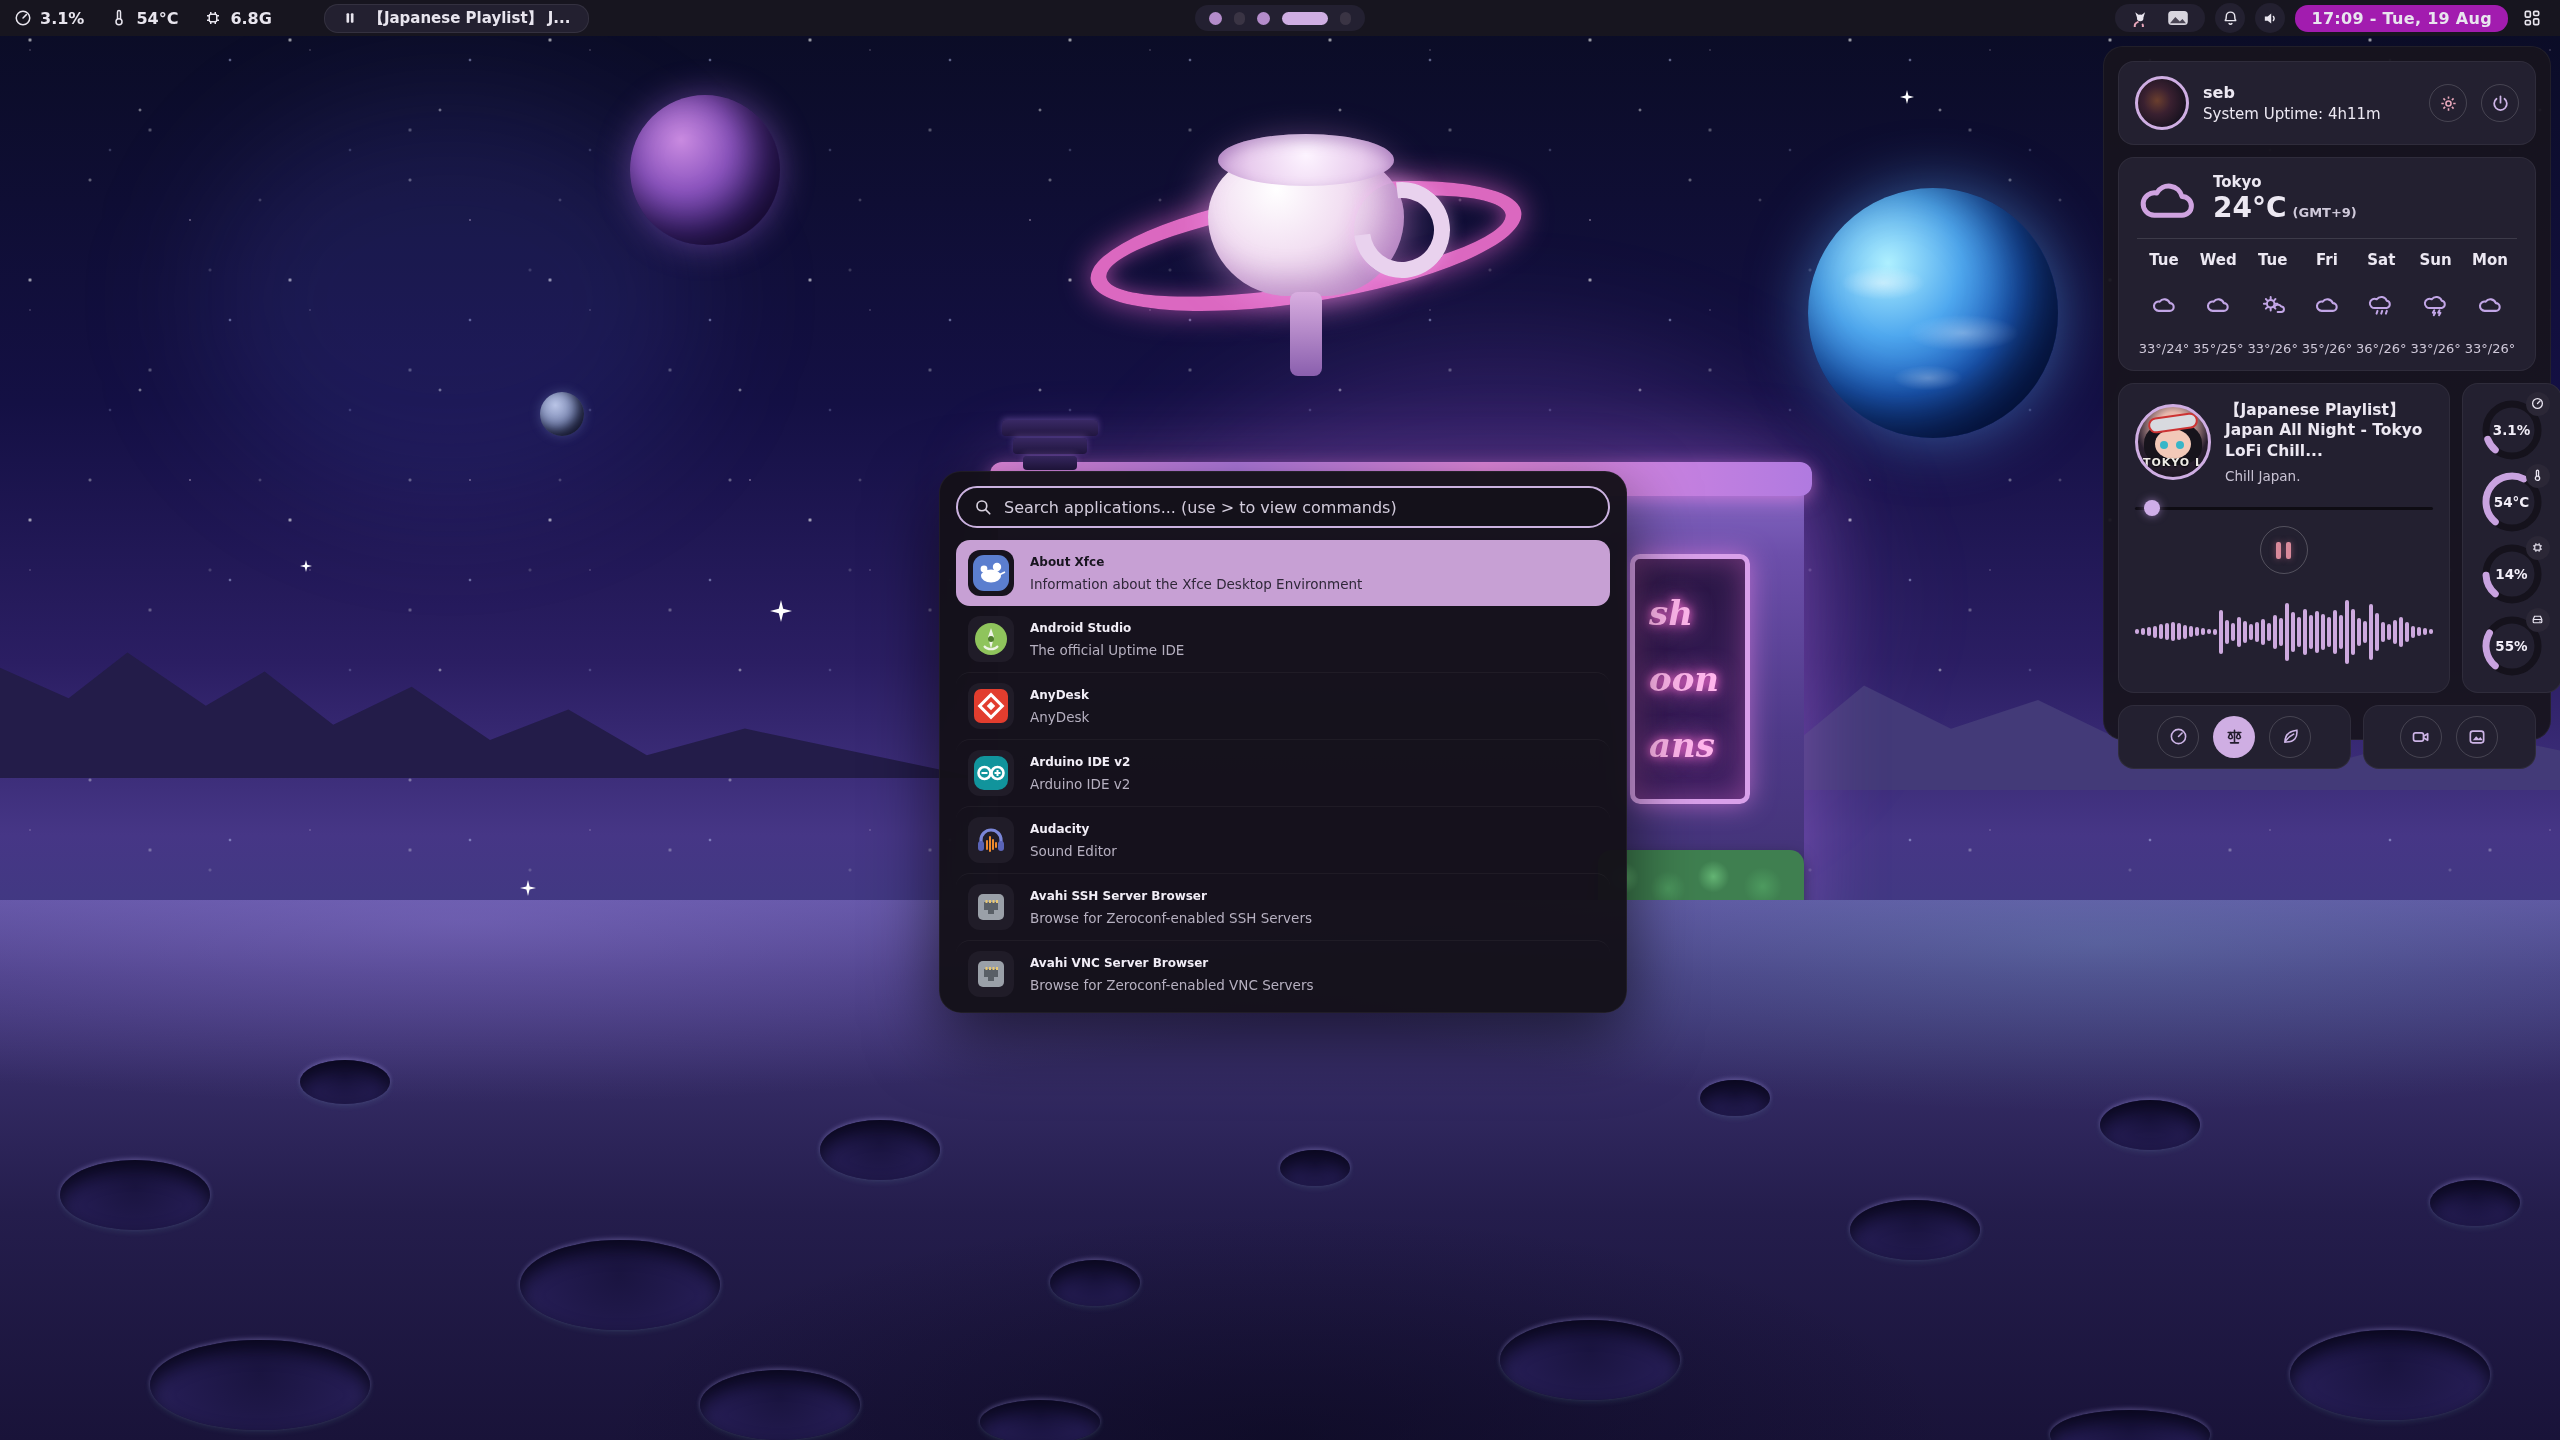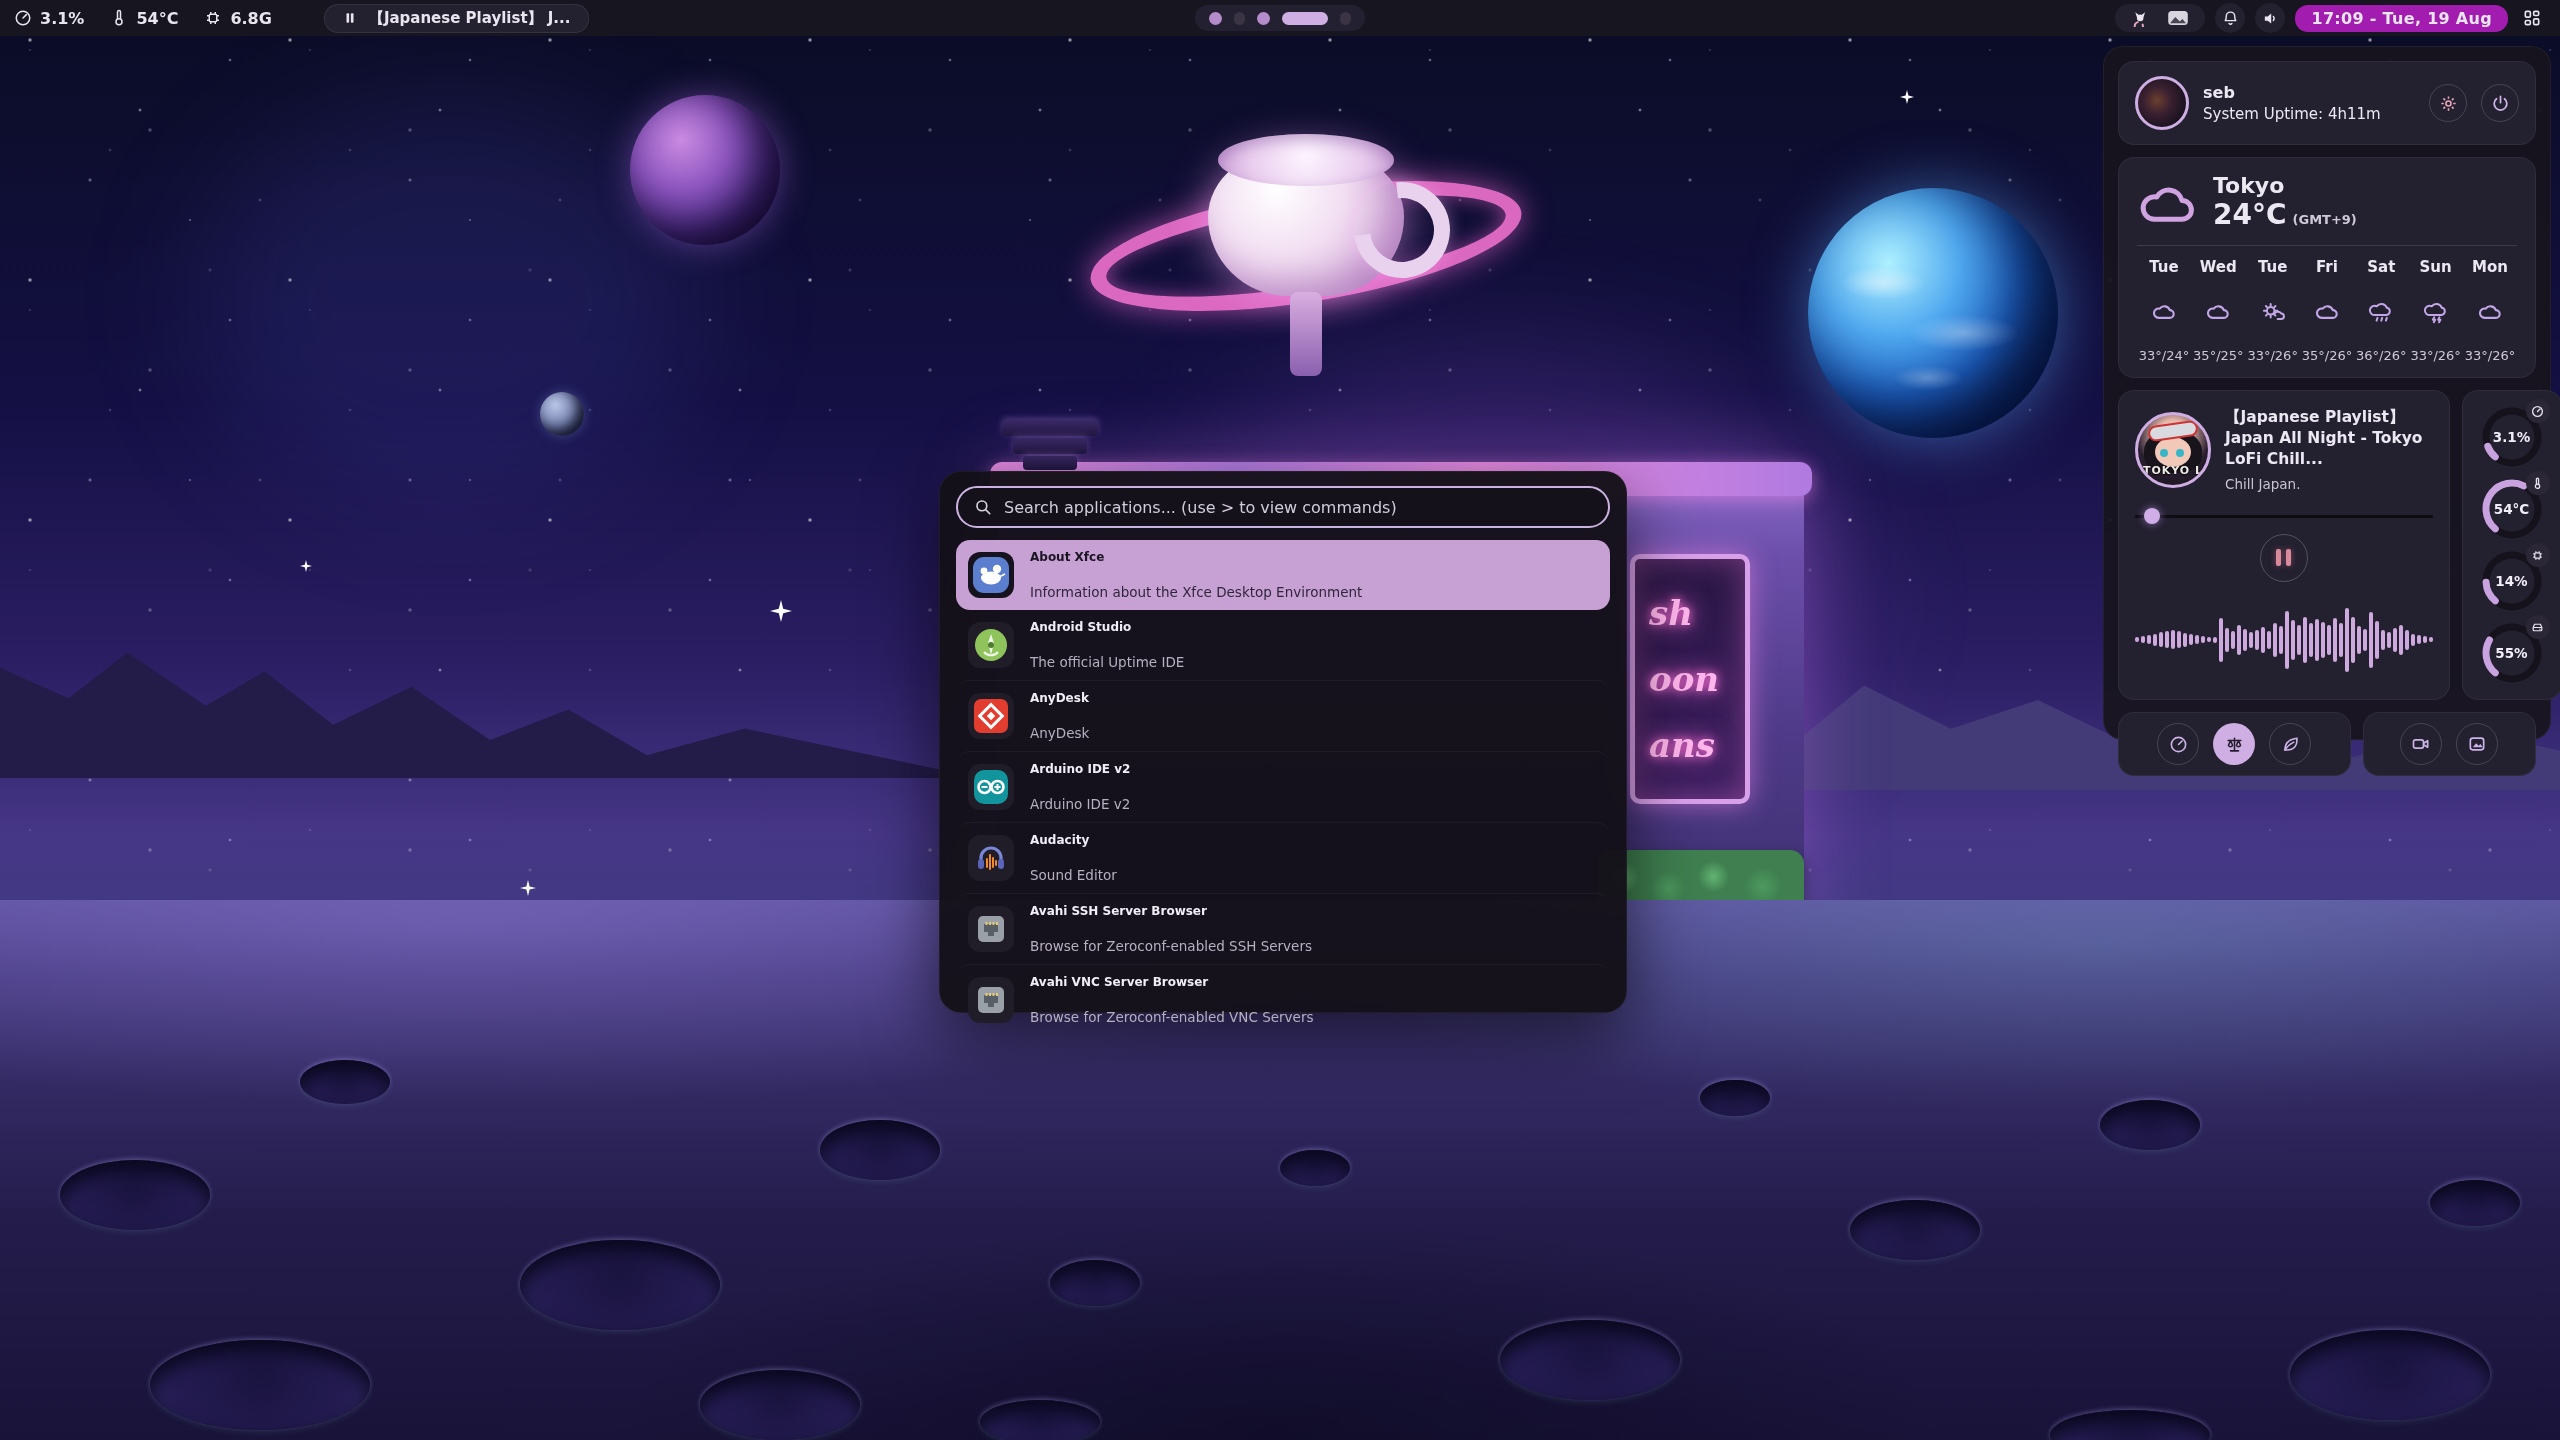--- a/index.html
+++ b/index.html
@@ -122,41 +122,41 @@
     font-size:16px; font-family:inherit; }
   .search-pill input::placeholder { color:#d3ccdc; }
   .app-list { margin-top:12px; }
   .app-row { display:flex; align-items:center; gap:16px; padding:10px 12px; border-radius:14px; min-height:66px; }
   .app-row + .app-row { border-top:1px solid rgba(255,255,255,.045); }
   .app-row.selected { background:#c7a0d4; border-top:none; }
   .app-row.selected + .app-row { border-top:none; }
   .app-tile { width:46px; height:46px; border-radius:12px; background:#201c28; display:flex; align-items:center; justify-content:center; flex:none; }
   .app-row.selected .app-tile { background:#17131e; }
   .app-name { font-size:12px; font-weight:bold; color:#f1edf6; line-height:1.25; }
-  .app-desc { font-size:13.5px; color:#b6b0c0; margin-top:19px; }
+  .app-desc { font-size:13.5px; color:#b6b0c0; margin-top:6px; }
   .app-row.selected .app-name { color:#191520; }
   .app-row.selected .app-desc { color:#2f2739; }
 
   
   .sidebar { position:absolute; left:2103px; top:46px; width:448px; height:694px; z-index:45;
     background:rgba(23,20,30,.94); border-radius:20px; border:1px solid rgba(255,255,255,.05);
     padding:14px; color:#ece8f2; display:flex; flex-direction:column; }
   .card { background:#232030; border:1px solid rgba(255,255,255,.055); border-radius:16px; }
 
   .user-card { display:flex; align-items:center; gap:14px; padding:14px 16px; }
   .avatar { width:54px; height:54px; border-radius:50%; border:3px solid #cfaee3; flex:none;
     background:radial-gradient(circle at 40% 45%, #6b3f2e 0%, #3a2030 35%, #17121f 75%); }
   .user-name { font-size:16px; font-weight:bold; }
   .user-uptime { font-size:15px; margin-top:3px; }
   .round-btn { width:38px; height:38px; border-radius:50%; border:1px solid rgba(255,255,255,.16);
     display:flex; align-items:center; justify-content:center; flex:none; }
 
   .weather-card { margin-top:12px; padding:16px 18px 14px; }
   .weather-head { display:flex; align-items:center; gap:16px; }
-  .weather-city { font-size:22px; font-weight:bold; line-height:1.1; }
+  .weather-city { font-size:15px; font-weight:bold; line-height:1.1; }
   .weather-now { font-size:28px; font-weight:bold; }
   .weather-tz { font-size:13px; font-weight:bold; color:#cfc9da; margin-left:6px; }
   .weather-div { height:1px; background:rgba(255,255,255,.12); margin:14px 0 12px; }
   .forecast { display:flex; justify-content:space-between; }
   .fday { display:flex; flex-direction:column; align-items:center; gap:24px; width:54px; }
   .fday .d { font-size:15px; font-weight:bold; }
   .fday .t { font-size:13px; color:#cfc8d9; white-space:nowrap; }
 
   .media-row { margin-top:12px; display:flex; gap:12px; flex:1; }
   .media-card { flex:1; padding:16px; display:flex; flex-direction:column; }

